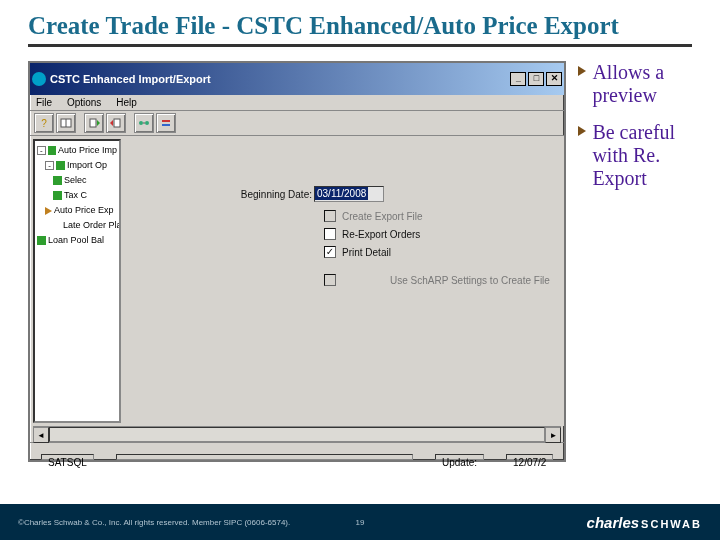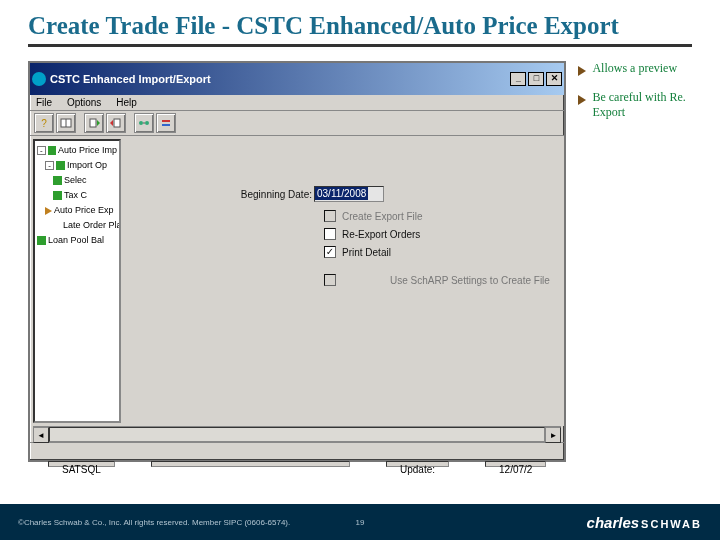--- a/index.html
+++ b/index.html
@@ -142,28 +142,28 @@
   }
   .hscroll .ar {
     width:16px;height:16px;border:1px outset #888;background:#d6d3ce;
     display:flex;align-items:center;justify-content:center;font-size:8px;
   }
   .hscroll .track{flex:1;background:#dcdad5;border:1px inset #888;}
   .statusbar {
     display:flex;font-size:10px;border-top:1px solid #888;height:18px;
   }
   .statusbar .cell {
-    border:1px inset #888;padding:2px 13px;margin:18px;background:#d6d3ce;
+    border:1px inset #888;padding:2px 6px;margin:11px;background:#d6d3ce;
   }
   .statusbar .cell.grow{flex:1;}
   
   .bullets {
     font-family:"Times New Roman",serif;
-    font-size:12px;
-    color:#15803d;
+    font-size:20px;
+    color:#4c1d95;
     width:115px;
   }
   .bullets .b { display:flex;margin-bottom:14px; }
   .bullets .tri {
     width:0;height:0;border-top:5px solid transparent;border-bottom:5px solid transparent;
     border-left:8px solid #7a501a;margin-right:6px;margin-top:5px;flex-shrink:0;
   }
   
   .footer {
     position:absolute;left:0;right:0;bottom:0;

